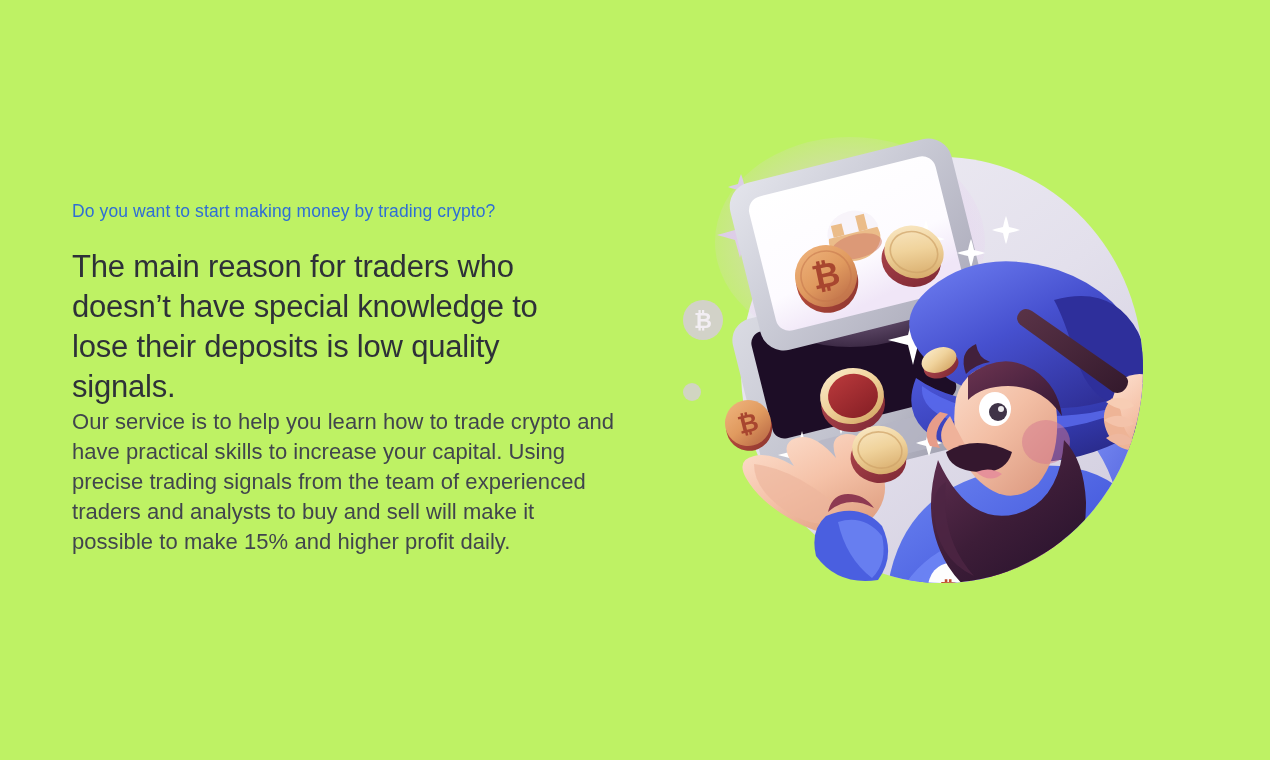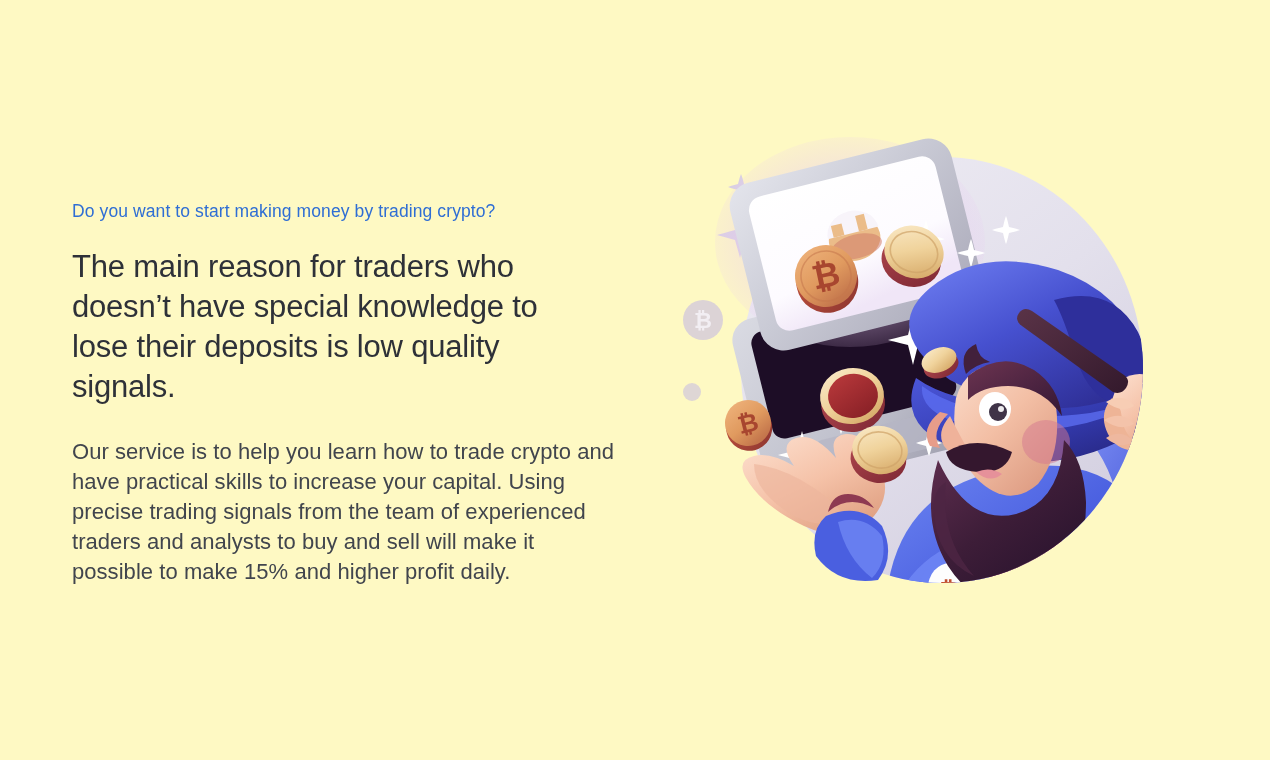--- a/index.html
+++ b/index.html
@@ -14,21 +14,21 @@
   body {
     background: #f3f7fb;
     font-family: "Liberation Sans", sans-serif;
     -webkit-font-smoothing: antialiased;
   }
 
   .page {
     position: relative;
     width: 1270px;
     height: 760px;
-    background: #fef9c3;
+    background: #bef264;
   }
 
   
   .copy-col {
     position: absolute;
     left: 72px;
     top: 200px;
     width: 560px;
   }
 
@@ -41,21 +41,20 @@
     margin-bottom: 24px;
   }
 
   .headline {
     font-size: 31px;
     line-height: 40px;
     font-weight: 400;
     color: #2e3138;
     letter-spacing: -0.2px;
     max-width: 530px;
-    margin-bottom: 30px;
   }
 
   .body-copy {
     font-size: 22px;
     line-height: 30px;
     font-weight: 400;
     color: #41454d;
     max-width: 545px;
     letter-spacing: 0.05px;
   }

